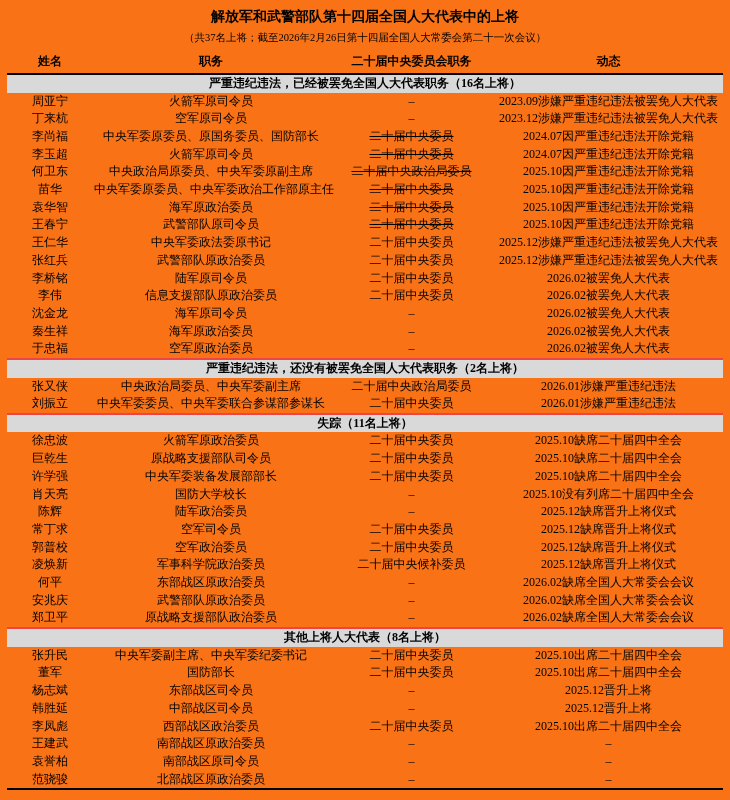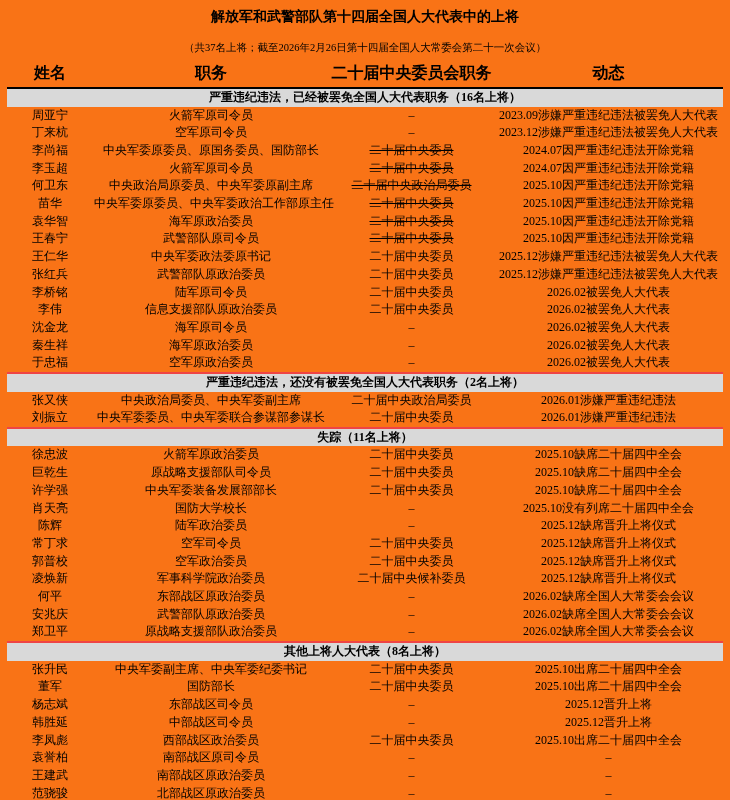--- a/index.html
+++ b/index.html
@@ -5,32 +5,32 @@
   html,body{margin:0;padding:0;background:#fff;}
   .page{
     width:730px;height:800px;box-sizing:border-box;background:#f97316;
     font-family:"Liberation Serif","DejaVu Serif",serif;color:#000;overflow:hidden;
   }
   .title{
     text-align:center;font-weight:bold;font-size:14px;line-height:17px;
     padding-top:8px;
   }
   .subtitle{
-    text-align:center;font-size:10.5px;line-height:14px;margin-top:16px;
+    text-align:center;font-size:10.5px;line-height:14px;margin-top:6px;
   }
   table.roster{
     width:716px;margin:6px auto 0;border-collapse:collapse;table-layout:fixed;
     border-bottom:2px solid #000;
   }
   col.c-name{width:12%;}
   col.c-pos{width:33%;}
   col.c-cc{width:23%;}
   col.c-status{width:32%;}
   thead th{
-    font-weight:bold;font-size:16px;text-align:center;padding:2px 0 3px;
+    font-weight:bold;font-size:12px;text-align:center;padding:2px 0 3px;
     border-bottom:2px solid #000;white-space:nowrap;
   }
   tbody td{
     font-size:12px;text-align:center;line-height:17.7px;padding:0 1px;
     white-space:nowrap;overflow:visible;
   }
   tr.section td{
     background:#d9d9d9;font-weight:bold;font-size:12px;line-height:17.5px;
     border-top:2px solid #ef4444;
   }
@@ -263,28 +263,28 @@
           <td>–</td>
           <td>2025.12晋升上将</td>
         </tr>
         <tr>
           <td>李凤彪</td>
           <td>西部战区政治委员</td>
           <td>二十届中央委员</td>
           <td>2025.10出席二十届四中全会</td>
         </tr>
         <tr>
+          <td>王建武</td>
+          <td>南部战区原政治委员</td>
+          <td>–</td>
+          <td>–</td>
+        </tr>
+        <tr>
           <td>袁誉柏</td>
           <td>南部战区原司令员</td>
-          <td>–</td>
-          <td>–</td>
-        </tr>
-        <tr>
-          <td>王建武</td>
-          <td>南部战区原政治委员</td>
           <td>–</td>
           <td>–</td>
         </tr>
         <tr>
           <td>范骁骏</td>
           <td>北部战区原政治委员</td>
           <td>–</td>
           <td>–</td>
         </tr>
       </tbody>

